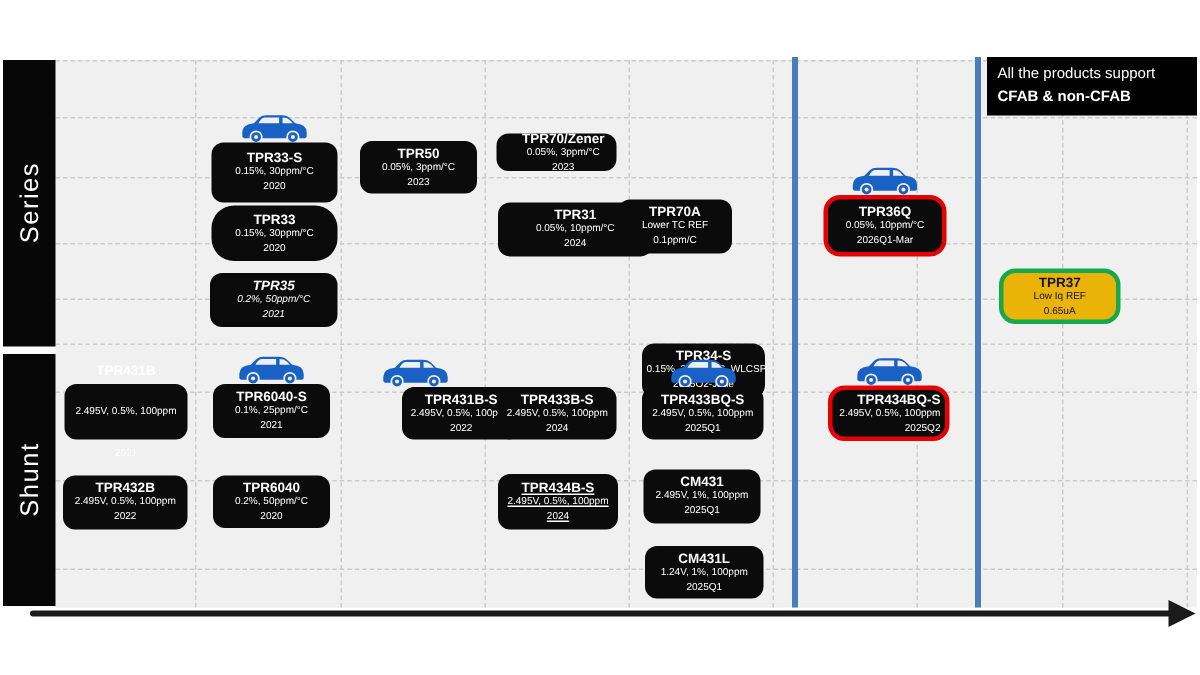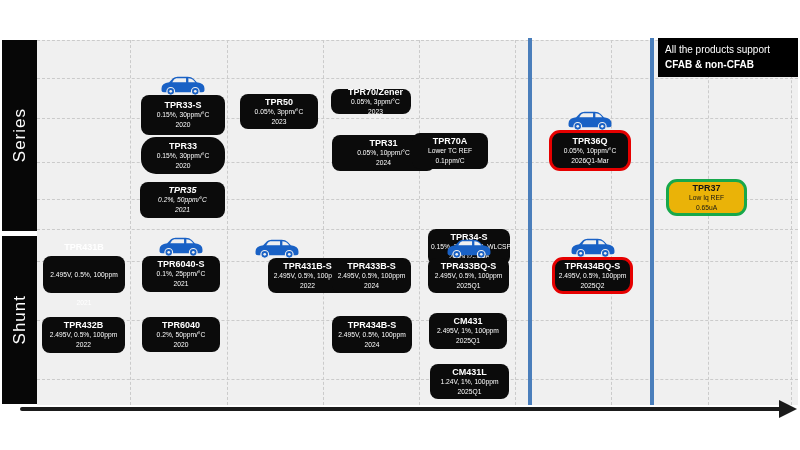--- a/index.html
+++ b/index.html
@@ -186,36 +186,36 @@
       </div>
       <svg class="car" viewBox="0 0 60 26" style="left: 569.5px; top: 238px;">
         <path d="M2 16 Q2 9 12 8 L17 3 Q19 1 23 1 L36 1 Q41 1 44 4 L48 8 Q58 9 58 16 L58 19 Q58 21 55 21 L5 21 Q2 21 2 19 Z" fill="#1961c5"></path>
         <path d="M21 3 L34 3 L34 8 L16 8 Q18 4 21 3 Z" fill="#f0f0f0"></path>
         <path d="M37 3 Q41 3 43 5 L46 8 L37 8 Z" fill="#f0f0f0"></path>
         <circle cx="14" cy="20" r="5" fill="#1961c5" stroke="#f0f0f0" stroke-width="1.5"></circle>
         <circle cx="14" cy="20" r="1.8" fill="#f0f0f0"></circle>
         <circle cx="46" cy="20" r="5" fill="#1961c5" stroke="#f0f0f0" stroke-width="1.5"></circle>
         <circle cx="46" cy="20" r="1.8" fill="#f0f0f0"></circle>
       </svg>
-      <div class="product red" style="left: 552px; top: 257px; width: 81px; height: 37px; border-color: rgb(230, 0, 0);">
+      <div class="product red" style="left: 552px; top: 257px; width: 81px; height: 37px; border-color: rgb(230, 0, 0); text-align: right;">
         <div class="p-name">TPR434BQ-S</div>
         <div class="p-spec">2.495V, 0.5%, 100ppm</div>
         <div class="p-spec">2025Q2</div>
       </div>
       <div class="product black" style="left: 42px; top: 317px; width: 83px; height: 36px;">
         <div class="p-name">TPR432B</div>
         <div class="p-spec">2.495V, 0.5%, 100ppm</div>
         <div class="p-spec">2022</div>
       </div>
       <div class="product black" style="left: 142px; top: 317px; width: 78px; height: 35px;">
         <div class="p-name">TPR6040</div>
         <div class="p-spec">0.2%, 50ppm/°C</div>
         <div class="p-spec">2020</div>
       </div>
-      <div class="product black" style="left: 332px; top: 316px; width: 80px; height: 37px;">
+      <div class="product black" style="left: 332px; top: 316px; width: 80px; height: 37px; text-decoration: underline;">
         <div class="p-name">TPR434B-S</div>
         <div class="p-spec">2.495V, 0.5%, 100ppm</div>
         <div class="p-spec">2024</div>
       </div>
       <div class="product black" style="left: 429px; top: 313px; width: 78px; height: 36px;">
         <div class="p-name">CM431</div>
         <div class="p-spec">2.495V, 1%, 100ppm</div>
         <div class="p-spec">2025Q1</div>
       </div>
       <div class="product black" style="left: 430px; top: 364px; width: 79px; height: 35px;">

